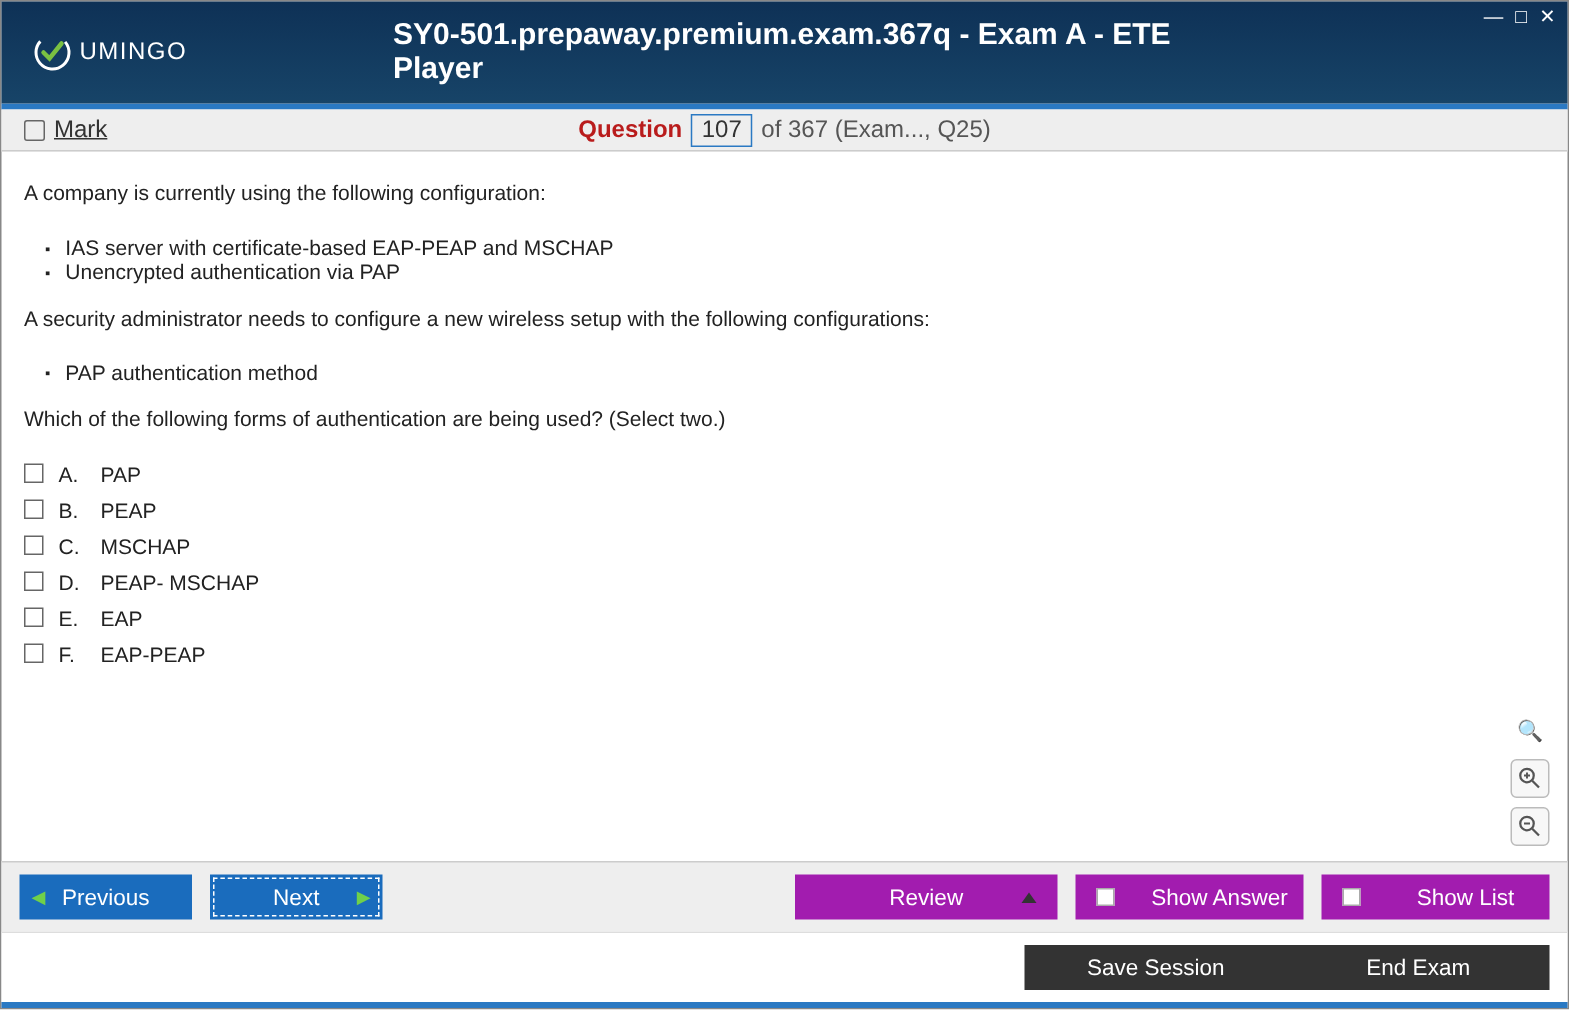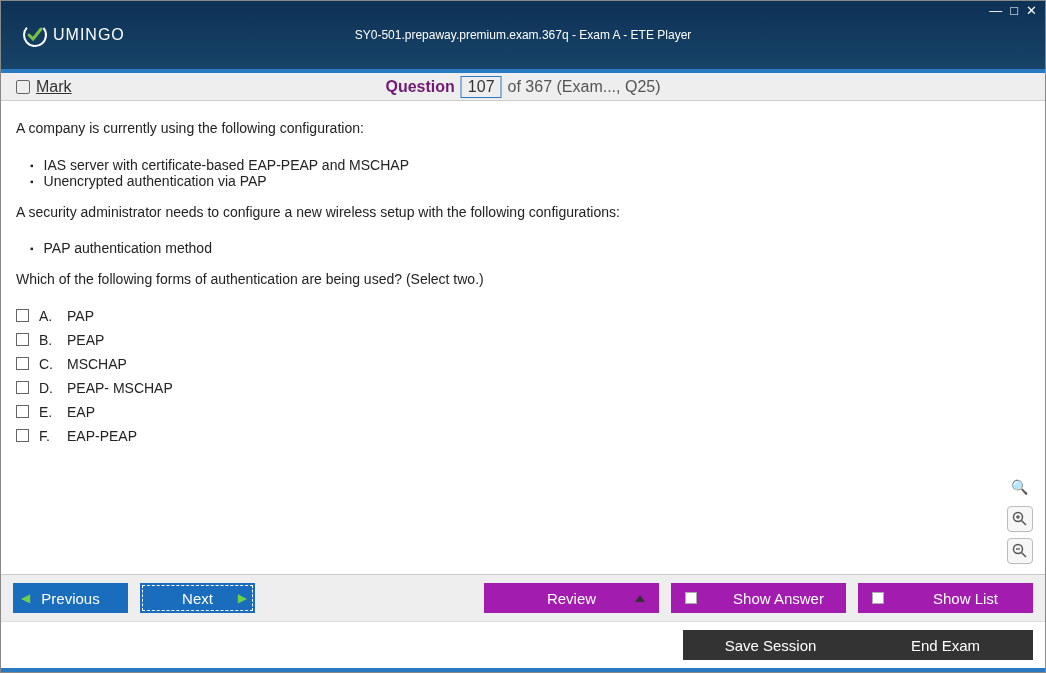--- a/index.html
+++ b/index.html
@@ -4,28 +4,28 @@
 <style>
 * { box-sizing: border-box; margin: 0; padding: 0; }
 body { font-family: Arial, sans-serif; font-size: 14px; background: #fff; }
 .window { width: 1046px; height: 673px; border: 1px solid #888; display: flex; flex-direction: column; background: #fff; position: relative; }
 .titlebar-controls { position: absolute; top: 2px; right: 6px; display: flex; gap: 4px; color: #fff; font-family: 'Segoe UI', sans-serif; font-size: 13px; z-index: 10; }
 .titlebar-controls span { cursor: pointer; padding: 0 2px; }
 .header { background: linear-gradient(to bottom, #0e3156, #174468); height: 68px; display: flex; align-items: center; padding: 12px 20px; position: relative; }
 .logo { display: flex; align-items: center; gap: 4px; }
 .logo-check { width: 28px; height: 28px; position: relative; }
 .logo-text { color: #fff; font-size: 16px; letter-spacing: 1px; font-weight: 300; }
-.header-title { position: absolute; left: 50%; transform: translateX(-50%); color: #fff; font-size: 12px; font-weight: 400; }
+.header-title { position: absolute; left: 50%; transform: translateX(-50%); color: #fff; font-size: 20px; font-weight: 700; }
 .blue-bar { height: 4px; background: #2a79c3; }
 .question-bar { height: 28px; background: #eee; border-bottom: 1px solid #ccc; display: flex; align-items: center; padding: 0 15px; position: relative; }
 .mark-wrap { display: flex; align-items: center; gap: 6px; }
 .mark-check { width: 14px; height: 14px; border: 1px solid #666; border-radius: 2px; cursor: pointer; }
 .mark-label { color: #333; text-decoration: underline; font-size: 16px; cursor: pointer; }
 .question-center { position: absolute; left: 50%; transform: translateX(-50%); display: flex; align-items: center; gap: 6px; font-size: 16px; color: #555; }
-.q-word { font-weight: bold; color: #701a75; }
+.q-word { font-weight: bold; color: #b91c1c; }
 .q-num { border: 1.5px solid #2a79c3; padding: 1px 6px; color: #333; font-weight: normal; }
 .content { flex: 1; padding: 18px 15px; font-size: 14px; color: #222; overflow-y: auto; position: relative; }
 .content p { margin-bottom: 8px; line-height: 1.4; }
 .content ul { list-style: none; margin: 18px 0 14px 14px; }
 .content ul li::before { content: "▪"; font-size: 10px; margin-right: 10px; vertical-align: 1px; }
 .answers { margin-top: 14px; }
 .answer-row { display: flex; align-items: center; gap: 10px; padding: 4px 0; }
 .answer-cb { width: 13px; height: 13px; border: 1px solid #666; cursor: pointer; flex-shrink: 0; }
 .answer-letter { width: 18px; }
 .zoom-tools { position: absolute; right: 12px; bottom: 10px; display: flex; flex-direction: column; gap: 6px; }
@@ -36,21 +36,21 @@
 .btn-blue { background: #1a6cbd; width: 115px; position: relative; }
 .btn-blue.dashed { outline: 1px dashed #fff; outline-offset: -3px; }
 .btn-orange { background: #a21caf; }
 .btn-dark { background: #333; }
 .arrow-l, .arrow-r { position: absolute; font-size: 12px; color: #6fd04a; }
 .arrow-l { left: 8px; }
 .arrow-r { right: 8px; }
 .spacer { flex: 1; }
 .btn-review { width: 175px; position: relative; }
 .tri-up { position: absolute; right: 14px; width: 0; height: 0; border-left: 5px solid transparent; border-right: 5px solid transparent; border-bottom: 7px solid #333; }
-.btn-wide { width: 175px; gap: 14px; padding-left: 14px; justify-content: flex-start; }
+.btn-wide { width: 152px; gap: 14px; padding-left: 14px; justify-content: flex-start; }
 .small-cb { width: 12px; height: 12px; background: #fff; border: 1px solid #aaa; flex-shrink: 0; }
 .btn-wide span { flex: 1; text-align: center; }
 .toolbar2 { background: #fff; border-top: 1px solid #ddd; padding: 8px 12px; display: flex; justify-content: flex-end; }
 .btn-dark2 { width: 175px; }
 .bottom-blue { height: 4px; background: #2a79c3; }
 </style>
 </head>
 <body>
 
 <div class="window">

